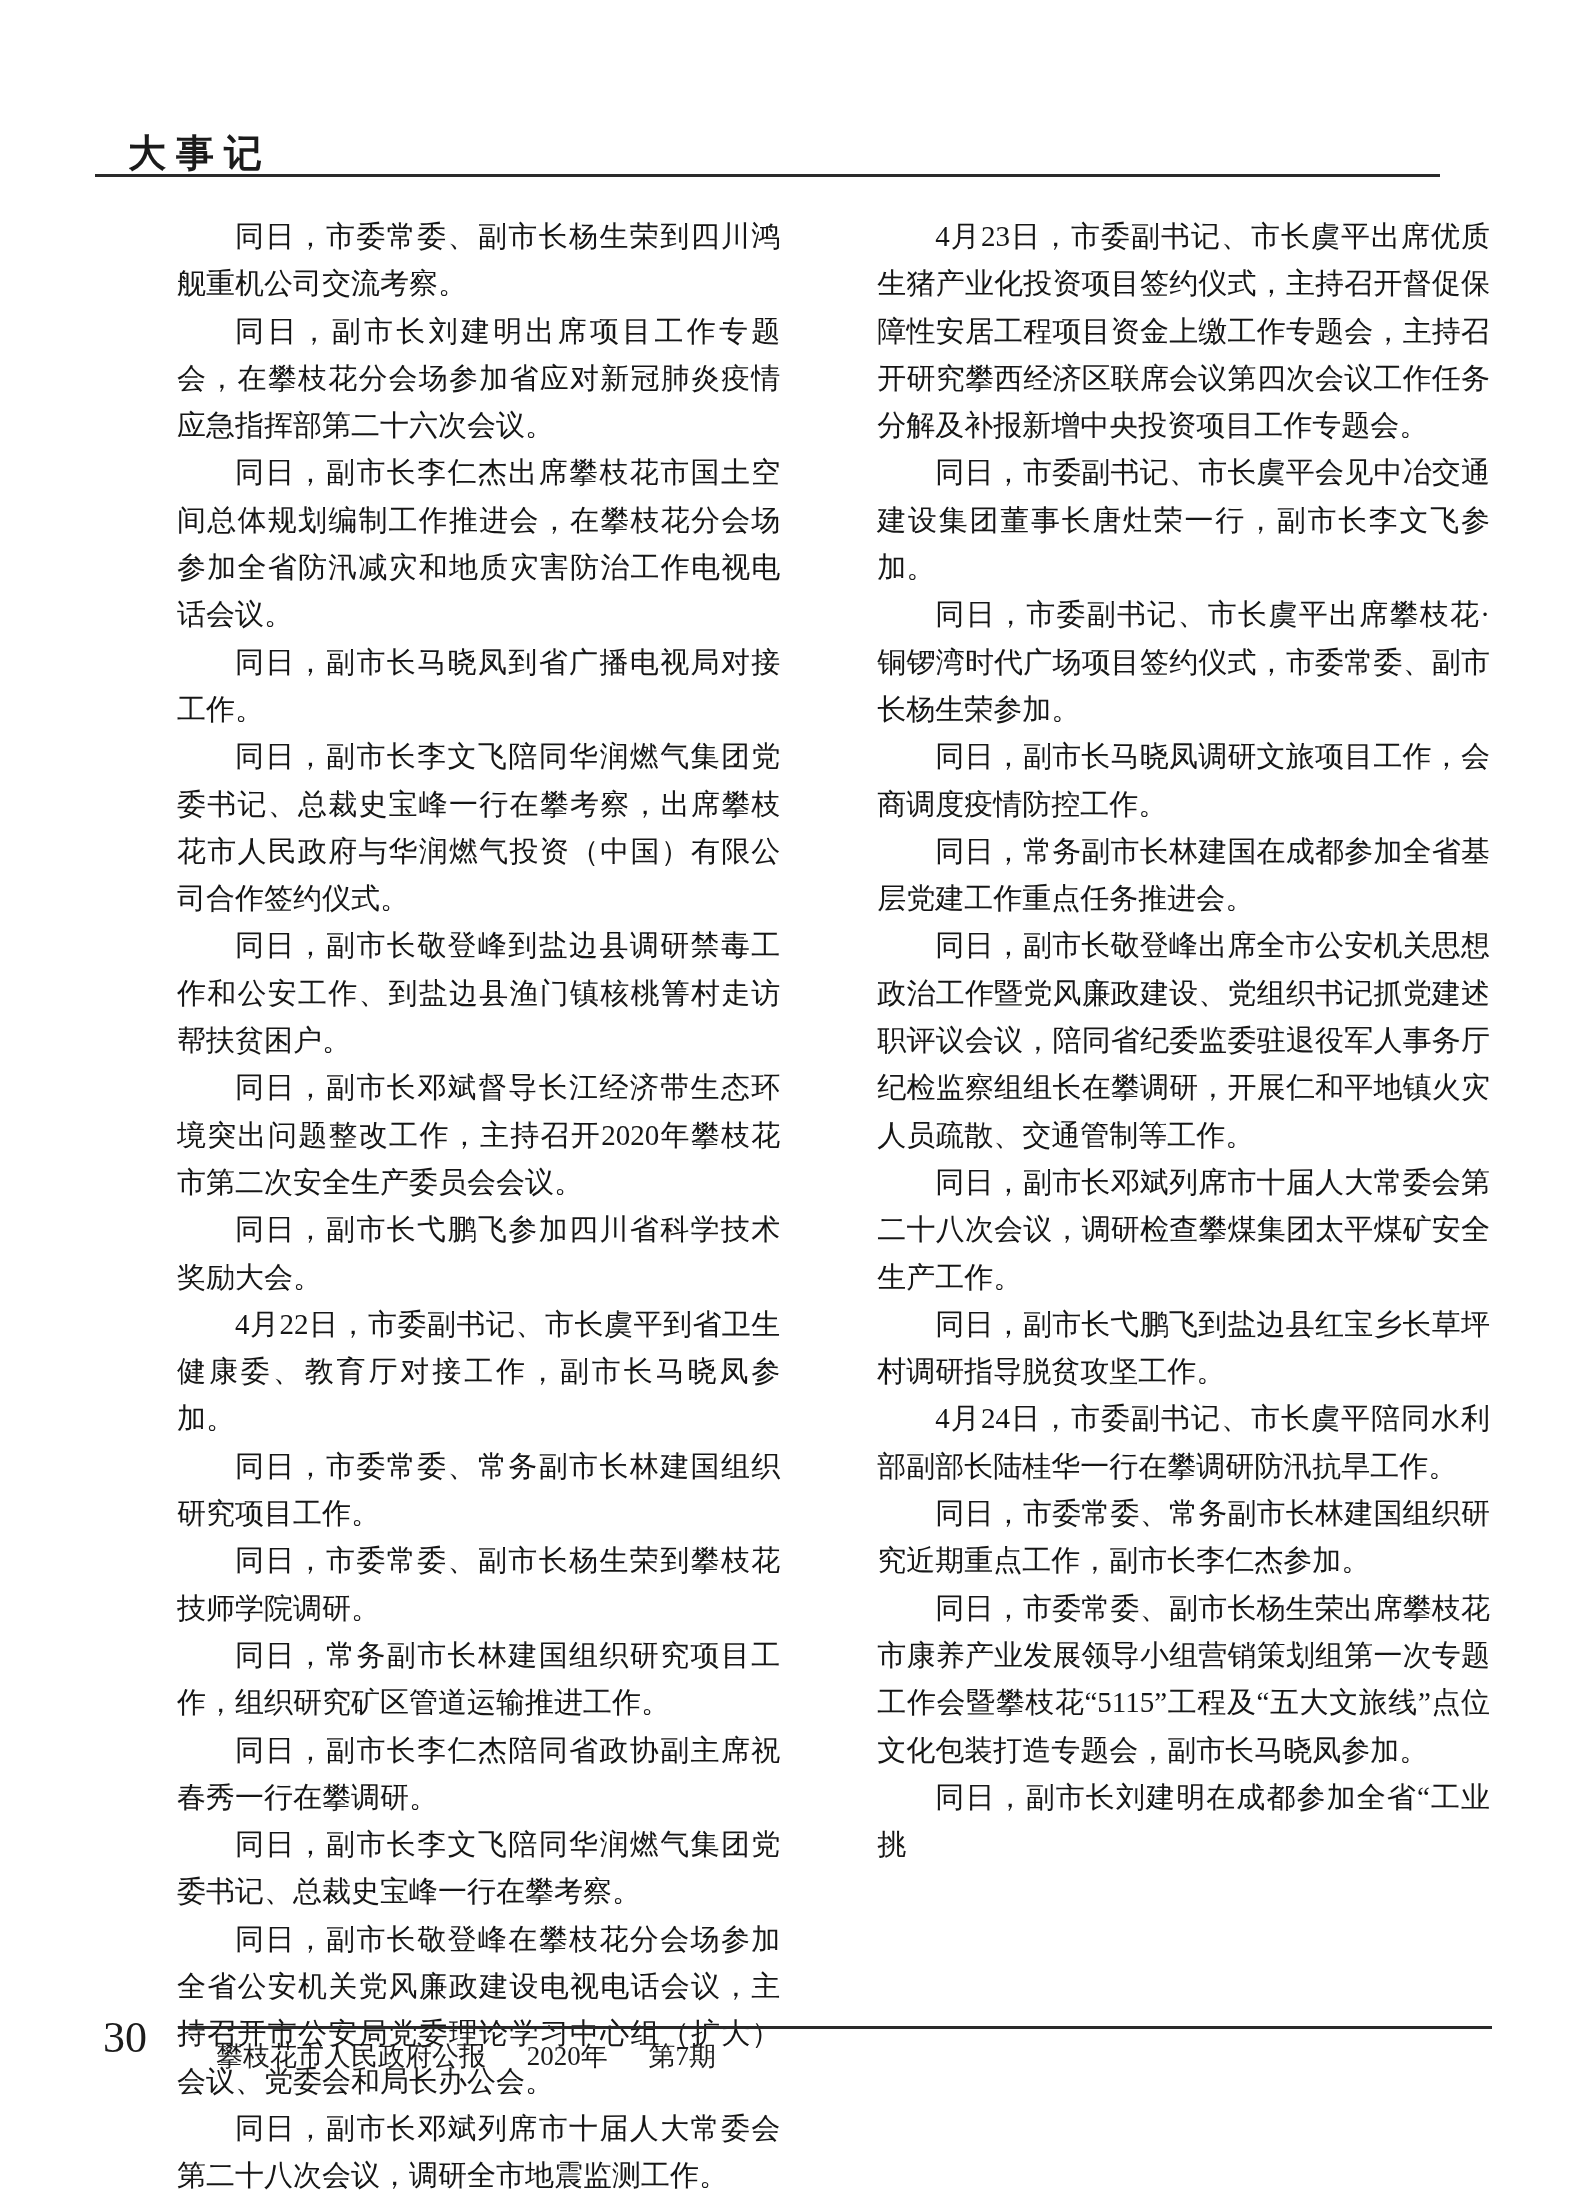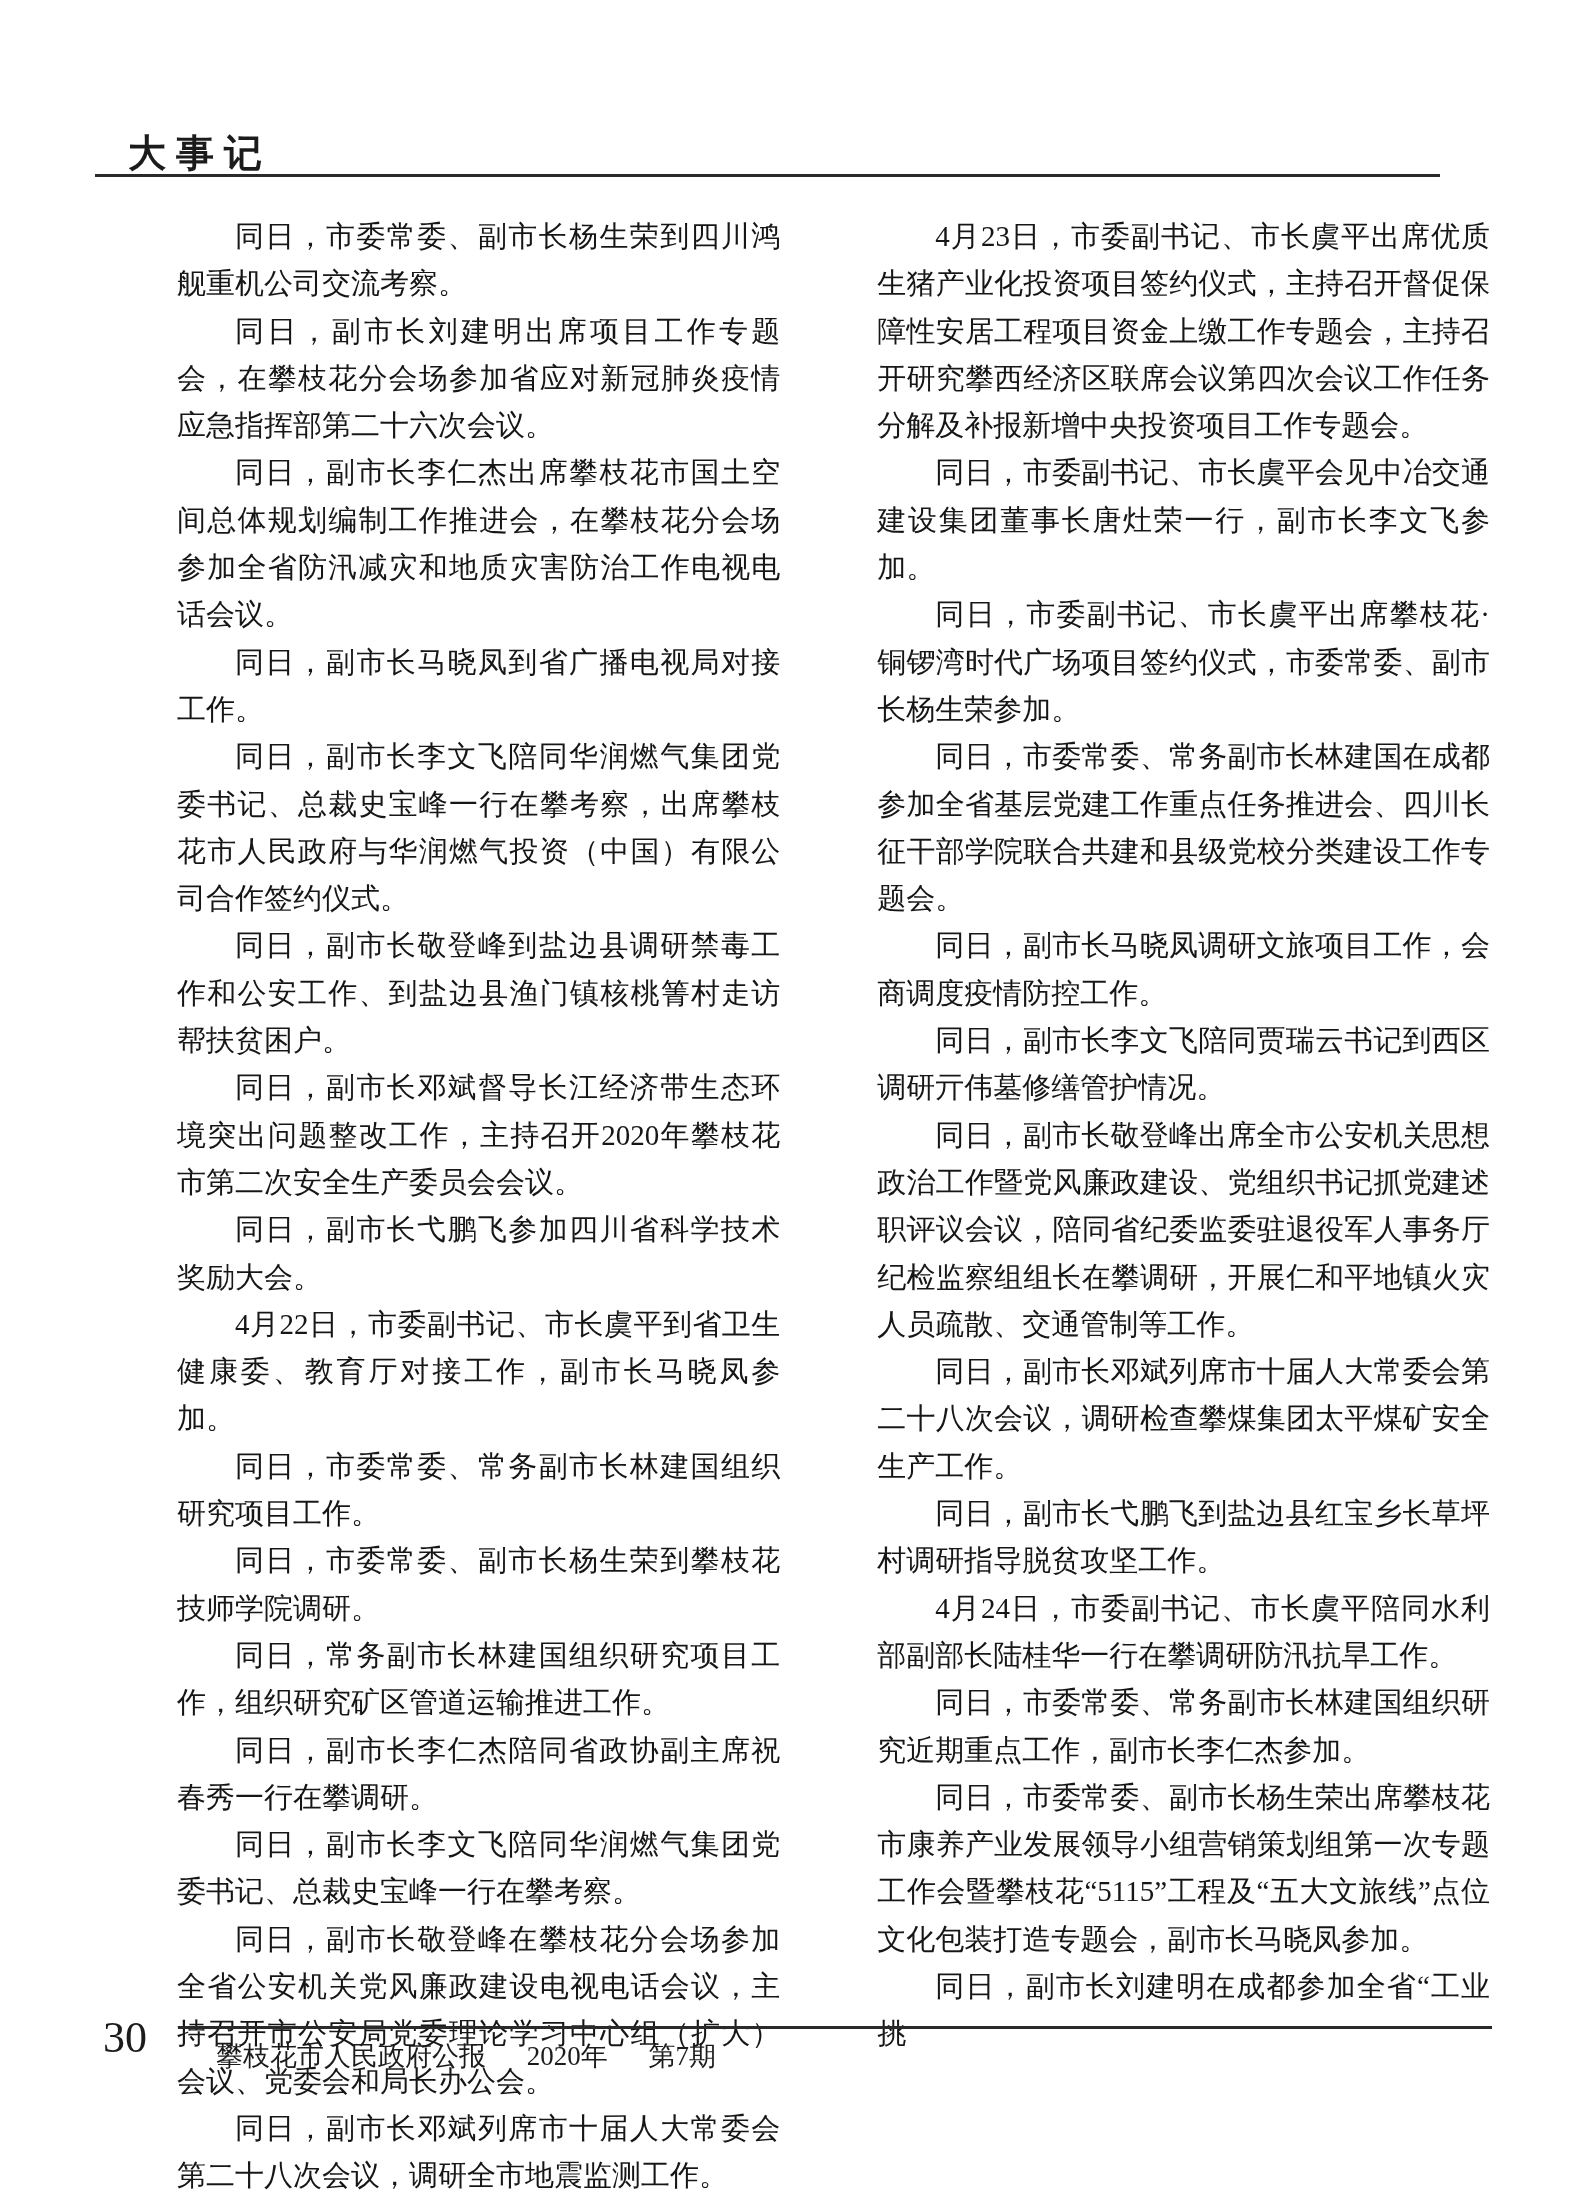--- a/index.html
+++ b/index.html
@@ -105,23 +105,22 @@
         <p class="para">同日，常务副市长林建国组织研究项目工作，组织研究矿区管道运输推进工作。</p>
         <p class="para">同日，副市长李仁杰陪同省政协副主席祝春秀一行在攀调研。</p>
         <p class="para">同日，副市长李文飞陪同华润燃气集团党委书记、总裁史宝峰一行在攀考察。</p>
         <p class="para">同日，副市长敬登峰在攀枝花分会场参加全省公安机关党风廉政建设电视电话会议，主持召开市公安局党委理论学习中心组（扩大）会议、党委会和局长办公会。</p>
         <p class="para">同日，副市长邓斌列席市十届人大常委会第二十八次会议，调研全市地震监测工作。</p>
       </div>
     <div class="col right">
         <p class="para">4月23日，市委副书记、市长虞平出席优质生猪产业化投资项目签约仪式，主持召开督促保障性安居工程项目资金上缴工作专题会，主持召开研究攀西经济区联席会议第四次会议工作任务分解及补报新增中央投资项目工作专题会。</p>
         <p class="para">同日，市委副书记、市长虞平会见中冶交通建设集团董事长唐灶荣一行，副市长李文飞参加。</p>
         <p class="para">同日，市委副书记、市长虞平出席攀枝花·铜锣湾时代广场项目签约仪式，市委常委、副市长杨生荣参加。</p>
-        <p class="para">同日，市委常委、常务副市长林建国在成都参加全省基层党建工作重点任务推进会、四川长征干部学院联合共建和县级党校分类建设工作专题会。</p>
         <p class="para">同日，副市长马晓凤调研文旅项目工作，会商调度疫情防控工作。</p>
-        <p class="para">同日，副市长李文飞陪同贾瑞云书记到西区调研亓伟墓修缮管护情况。</p>
+        <p class="para">同日，常务副市长林建国在成都参加全省基层党建工作重点任务推进会。</p>
         <p class="para">同日，副市长敬登峰出席全市公安机关思想政治工作暨党风廉政建设、党组织书记抓党建述职评议会议，陪同省纪委监委驻退役军人事务厅纪检监察组组长在攀调研，开展仁和平地镇火灾人员疏散、交通管制等工作。</p>
         <p class="para">同日，副市长邓斌列席市十届人大常委会第二十八次会议，调研检查攀煤集团太平煤矿安全生产工作。</p>
         <p class="para">同日，副市长弋鹏飞到盐边县红宝乡长草坪村调研指导脱贫攻坚工作。</p>
         <p class="para">4月24日，市委副书记、市长虞平陪同水利部副部长陆桂华一行在攀调研防汛抗旱工作。</p>
         <p class="para">同日，市委常委、常务副市长林建国组织研究近期重点工作，副市长李仁杰参加。</p>
         <p class="para">同日，市委常委、副市长杨生荣出席攀枝花市康养产业发展领导小组营销策划组第一次专题工作会暨攀枝花“5115”工程及“五大文旅线”点位文化包装打造专题会，副市长马晓凤参加。</p>
         <p class="para">同日，副市长刘建明在成都参加全省“工业挑</p>
       </div>
   </div>
 

